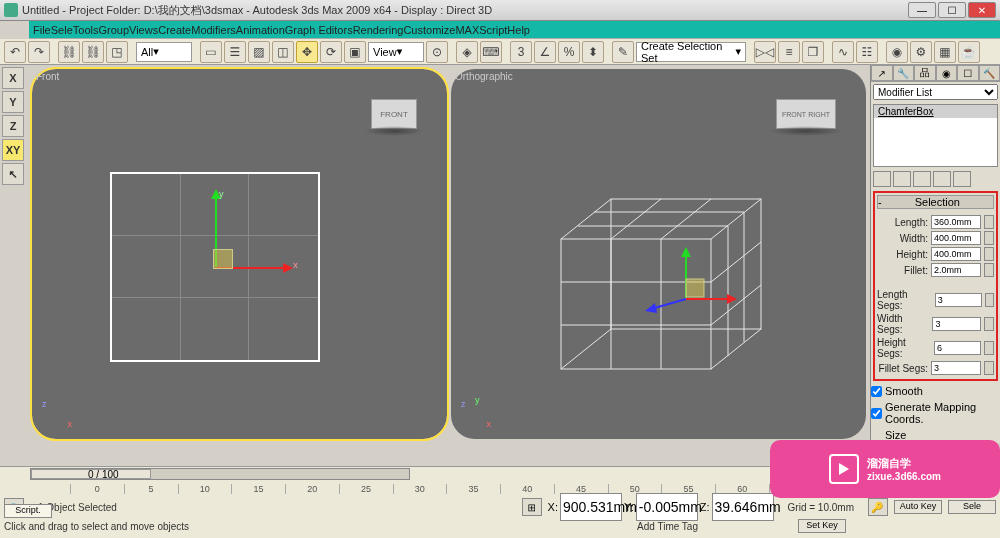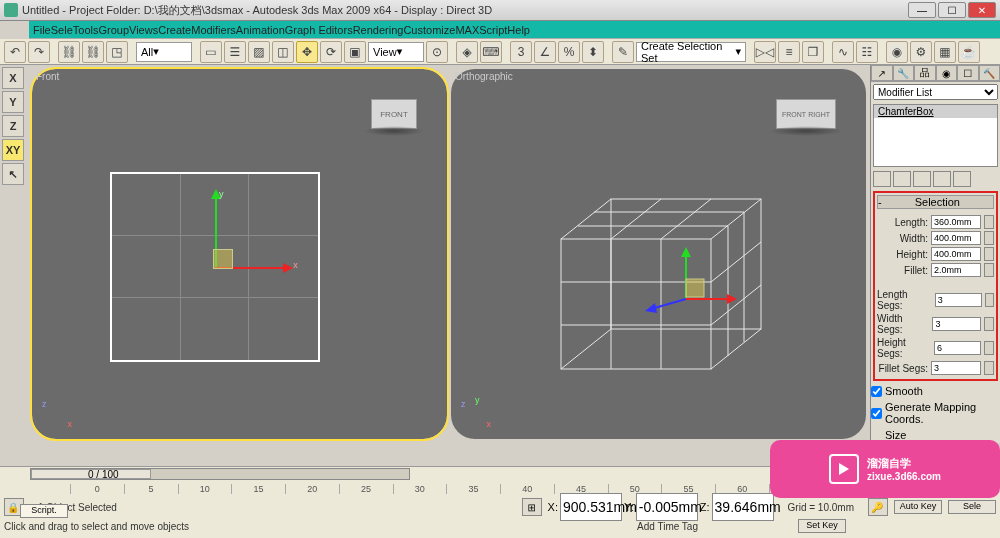--- a/index.html
+++ b/index.html
@@ -56,21 +56,21 @@
 .scrollarea .lbl{margin-left:8px;font-size:10px;}
 .timeline{height:16px;display:flex;align-items:center;padding:0 70px;}
 .timeline .tick{flex:1;text-align:center;font-size:9px;color:#555;border-left:1px solid #aaa;}
 .statusrow{height:20px;display:flex;align-items:center;padding:0 4px;gap:6px;}
 .statusrow .sel{font-size:10px;color:#333;padding:0 8px;}
 .coordbox{display:flex;align-items:center;gap:2px;}
 .coordbox .cf{width:62px;height:28px;border:1px solid #888;background:#fff;font-size:14px;padding:0 2px;display:flex;align-items:center;}
 .sbtn2{width:20px;height:18px;border:1px solid #888;background:#e0ddd0;display:flex;align-items:center;justify-content:center;font-size:10px;}
 .hintrow{height:18px;display:flex;align-items:center;padding:0 4px;gap:10px;}
 .hint{font-size:10px;color:#333;}
-.scriptbtn{position:absolute;left:20px;bottom:20px;width:48px;height:14px;border:1px solid #888;background:#f8f4e8;font-size:9px;text-align:center;}
+.scriptbtn{position:absolute;left:4px;bottom:20px;width:48px;height:14px;border:1px solid #888;background:#f8f4e8;font-size:9px;text-align:center;}
 .keybtn{width:48px;height:14px;border:1px solid #888;background:#e8e4d8;font-size:9px;text-align:center;}
 .watermark{position:absolute;right:0;bottom:40px;width:230px;height:58px;background:#ec4899;color:#fff;display:flex;align-items:center;justify-content:center;font-size:18px;font-weight:bold;border-radius:10px;gap:8px;}
 .watermark .play{width:30px;height:30px;border:2px solid #fff;border-radius:4px;display:flex;align-items:center;justify-content:center;}
 .watermark .play::before{content:'';border-left:10px solid #fff;border-top:6px solid transparent;border-bottom:6px solid transparent;}
 .watermark .sm{font-size:10px;display:block;}
 
 .vp .gridbox{position:absolute;left:80px;top:105px;width:206px;height:186px;outline:2px solid #fff;}
 .vp .gline{position:absolute;background:#8a8a8a;}
 .vp .axis-arrow{position:absolute;}
 .arrY{left:50%;bottom:50%;width:2px;height:70px;background:#2d2;}

